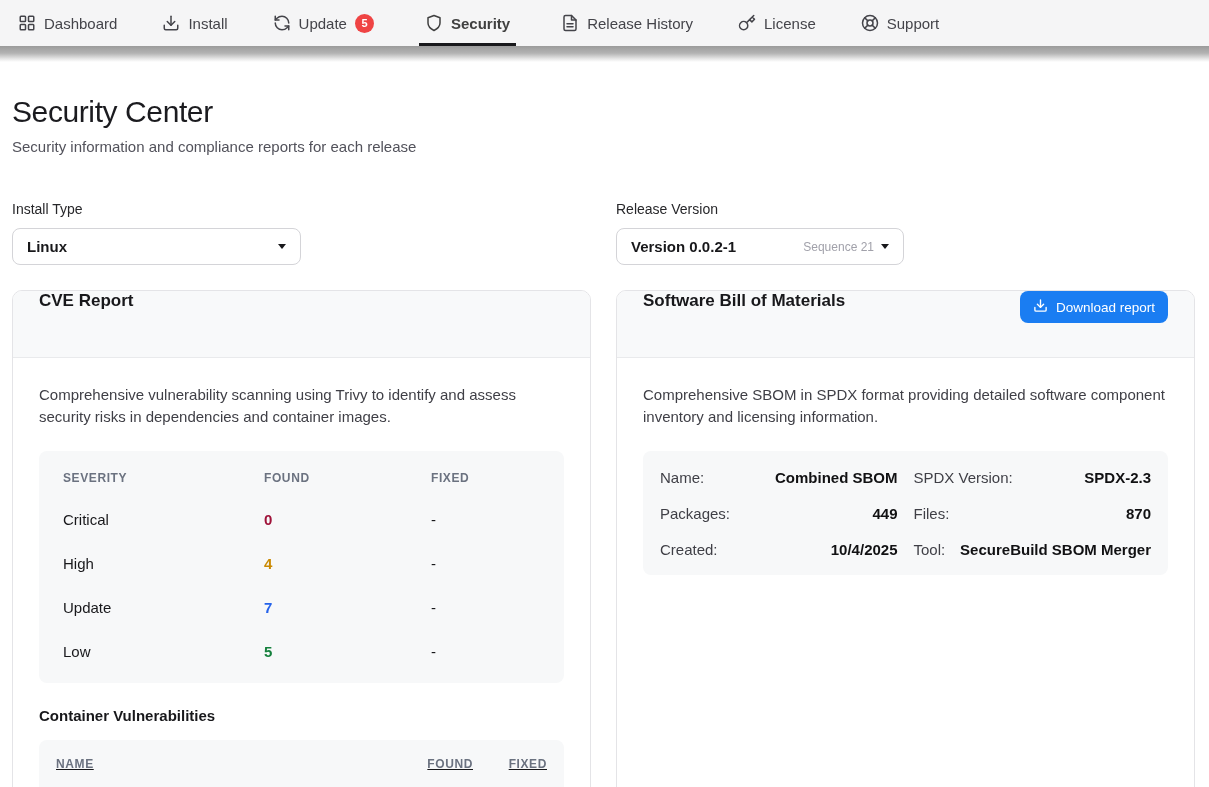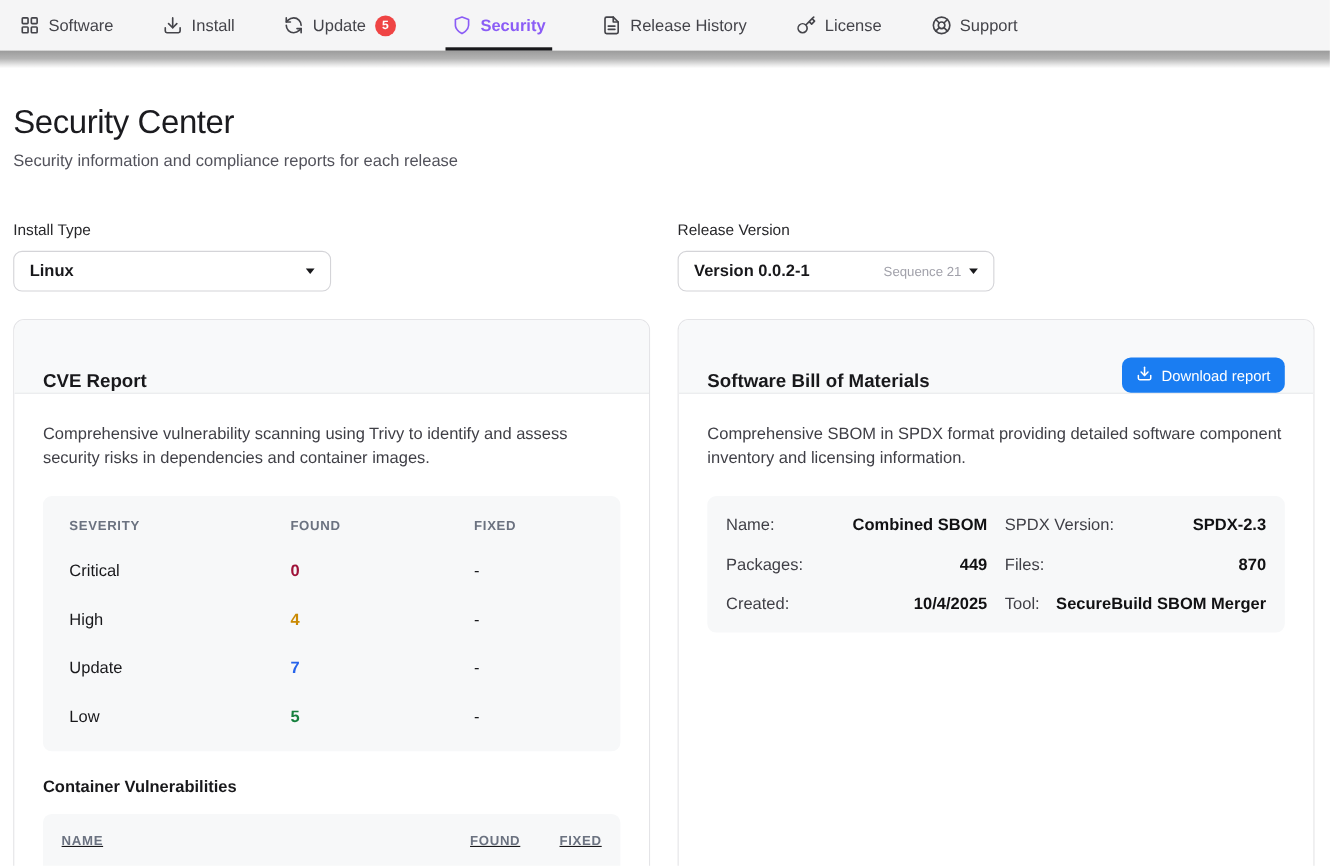--- a/index.html
+++ b/index.html
@@ -25,21 +25,21 @@
     align-items: center;
     gap: 8px;
     color: #44444a;
     font-size: 15px;
     font-weight: 500;
     cursor: pointer;
     border-bottom: 3px solid transparent;
     padding-top: 3px;
   }
   .nav-item.active {
-    color: #8b5cf6;
+    color: #404040;
     font-weight: 600;
     border-bottom-color: #18181b;
     padding-left: 6px;
     padding-right: 6px;
   }
   .nav-item .nicon { display: flex; align-items: center; }
   .nav-item svg { stroke: currentColor; }
   .badge {
     min-width: 19px; height: 19px;
     border-radius: 50%;
@@ -88,21 +88,21 @@
   }
 
   
   .cards { margin-top: 25px; display: grid; grid-template-columns: 1fr 1fr; column-gap: 25px; align-items: stretch; }
   .card { border: 1px solid #e4e4e7; border-radius: 10px; background: #fff; overflow: hidden; }
   .card-header {
     height: 67px;
     background: #f8f9fa;
     border-bottom: 1px solid #e9eaec;
     display: flex;
-    align-items: flex-end;
+    align-items: flex-start;
     justify-content: space-between;
     padding: 0 26px;
   }
   .card-title { font-size: 17px; font-weight: 600; color: #18181b; }
   .card-body { padding: 26px; }
   .card-desc { font-size: 15px; line-height: 21.5px; color: #3f3f46; }
 
   .btn-primary {
     height: 30px;
     background: #1a7df2;
@@ -167,21 +167,21 @@
 
     <div class="nav-item">
       <span class="nicon">
         <svg width="18" height="18" viewBox="0 0 24 24" fill="none" stroke-width="2" stroke-linecap="round" stroke-linejoin="round">
             <rect x="3" y="3" width="7" height="7" rx="1"></rect>
             <rect x="14" y="3" width="7" height="7" rx="1"></rect>
             <rect x="3" y="14" width="7" height="7" rx="1"></rect>
             <rect x="14" y="14" width="7" height="7" rx="1"></rect>
           </svg>
       </span>
-      <span>Software</span>
+      <span>Dashboard</span>
     </div>
 
     <div class="nav-item">
       <span class="nicon">
         <svg width="18" height="18" viewBox="0 0 24 24" fill="none" stroke-width="2" stroke-linecap="round" stroke-linejoin="round">
             <path d="M21 15v4a2 2 0 0 1-2 2H5a2 2 0 0 1-2-2v-4"></path>
             <polyline points="7 10 12 15 17 10"></polyline>
             <line x1="12" y1="15" x2="12" y2="3"></line>
           </svg>
       </span>

